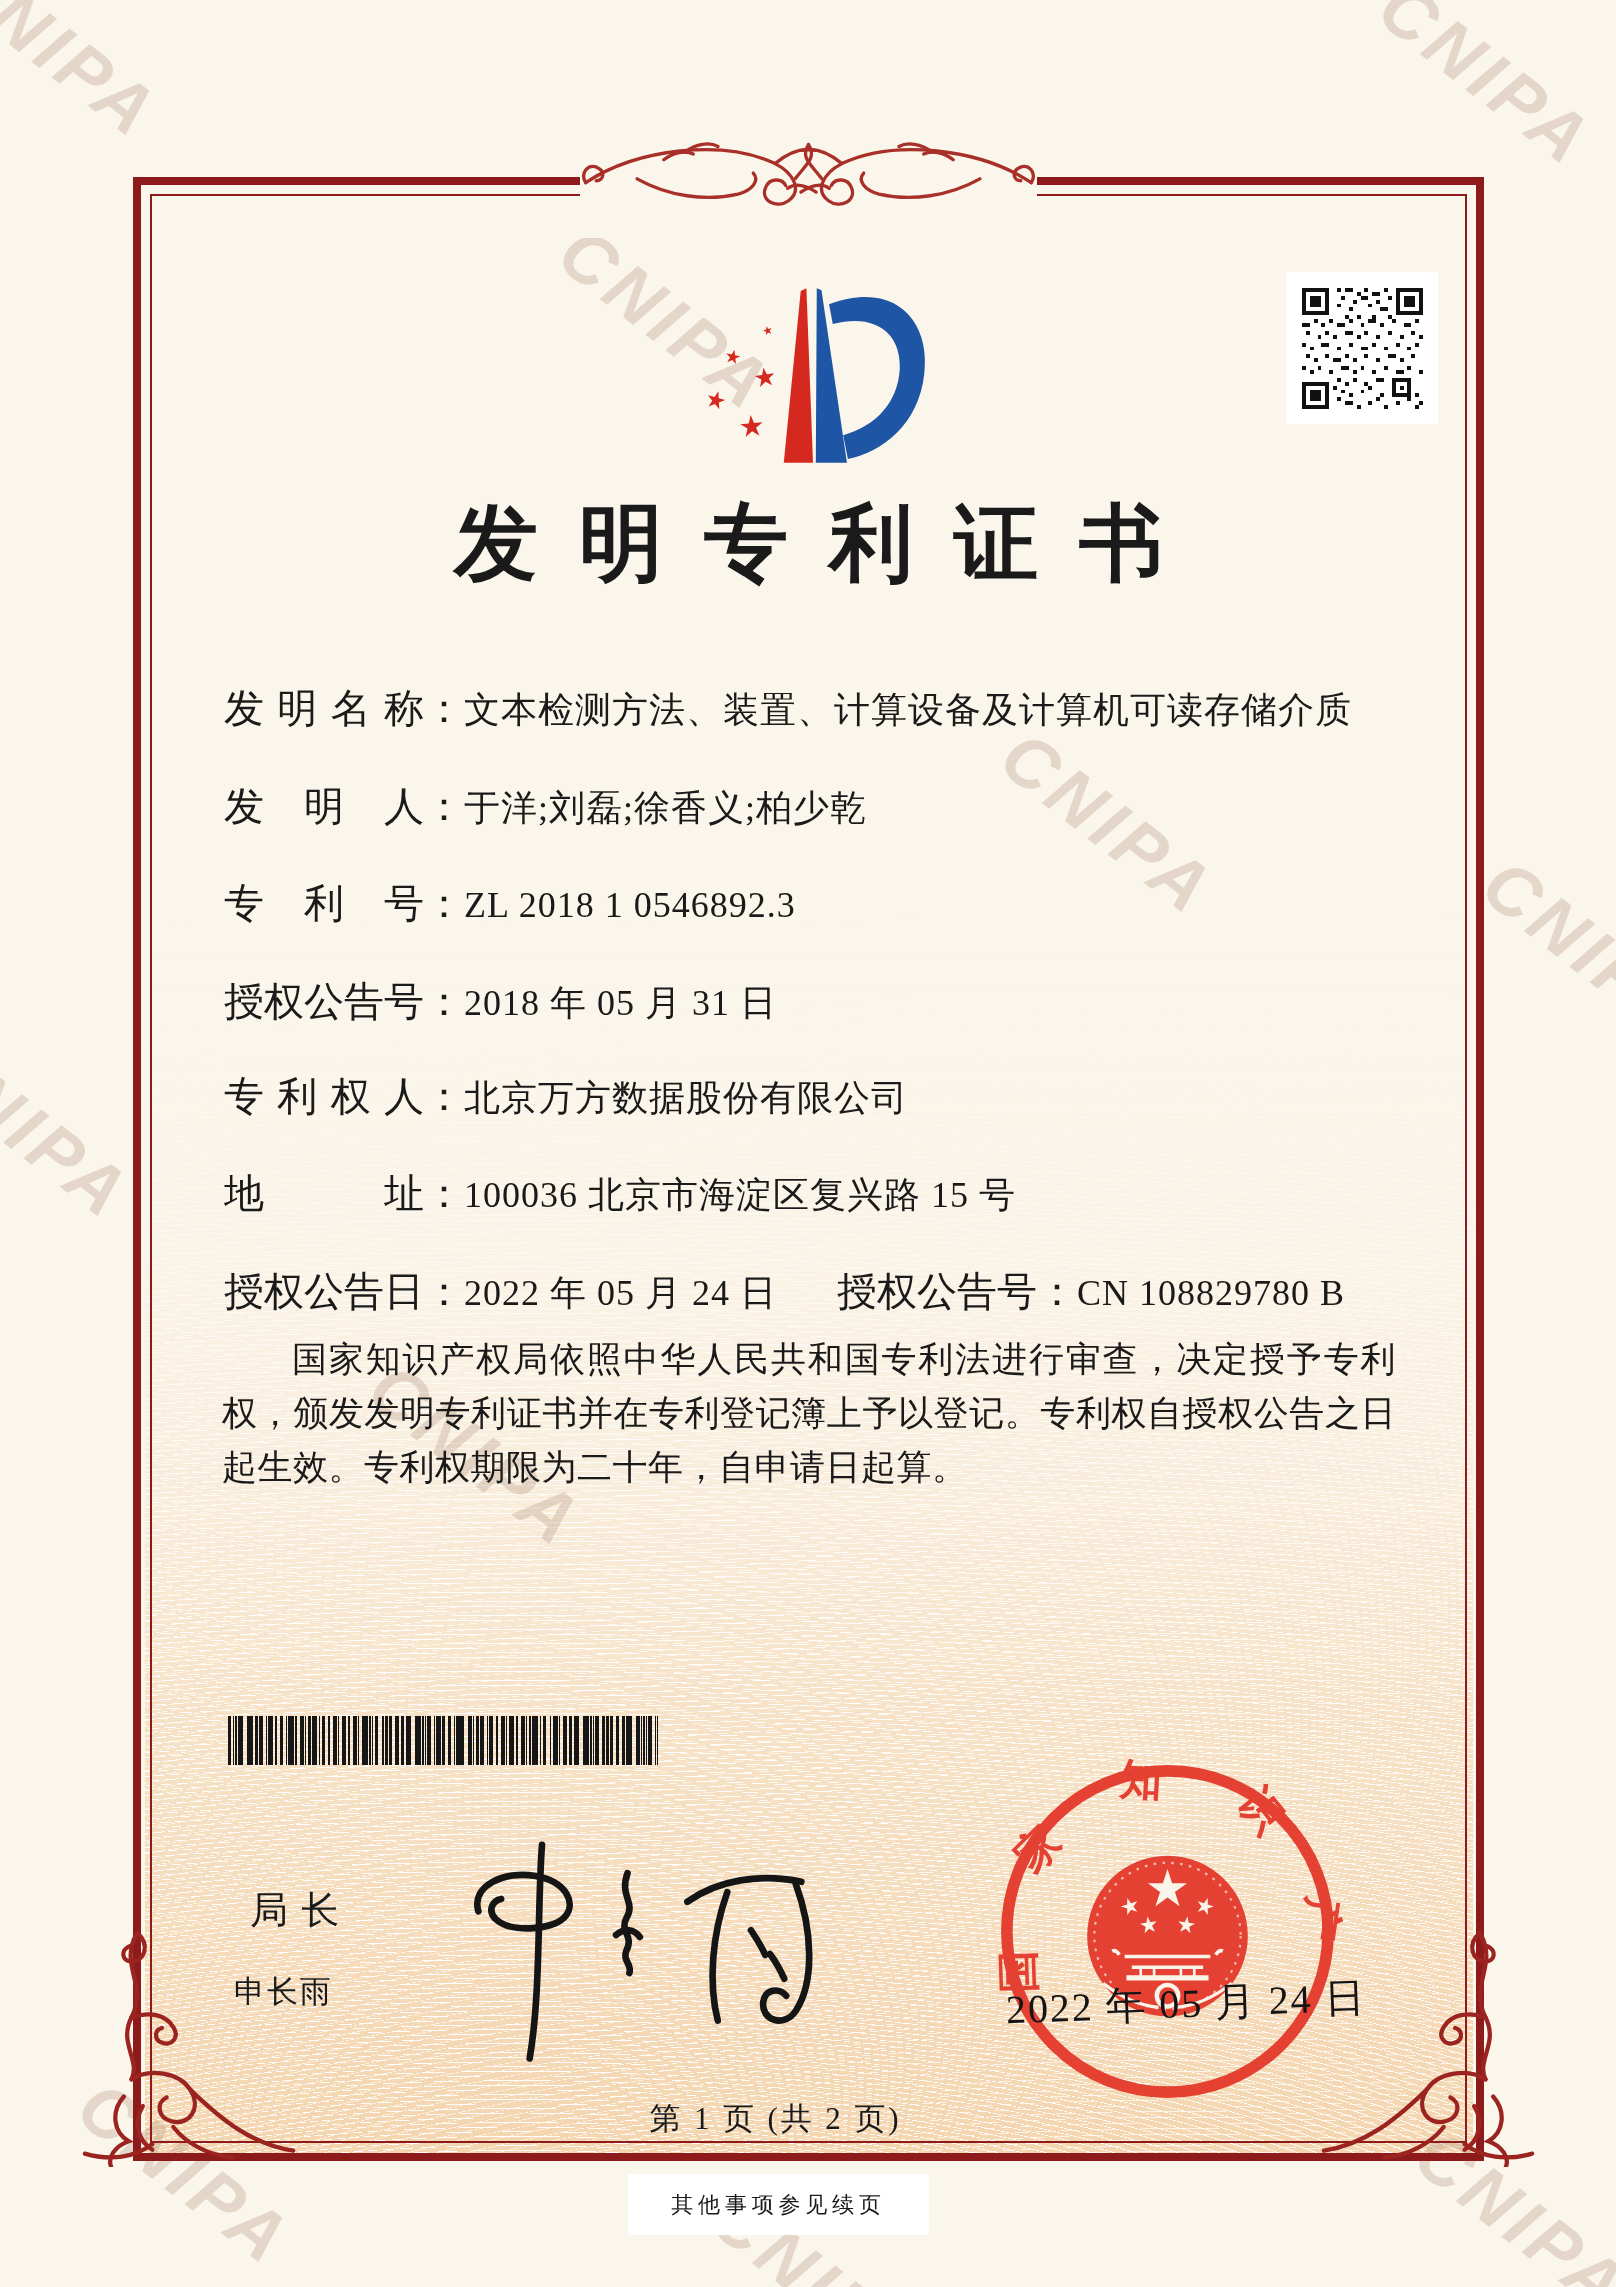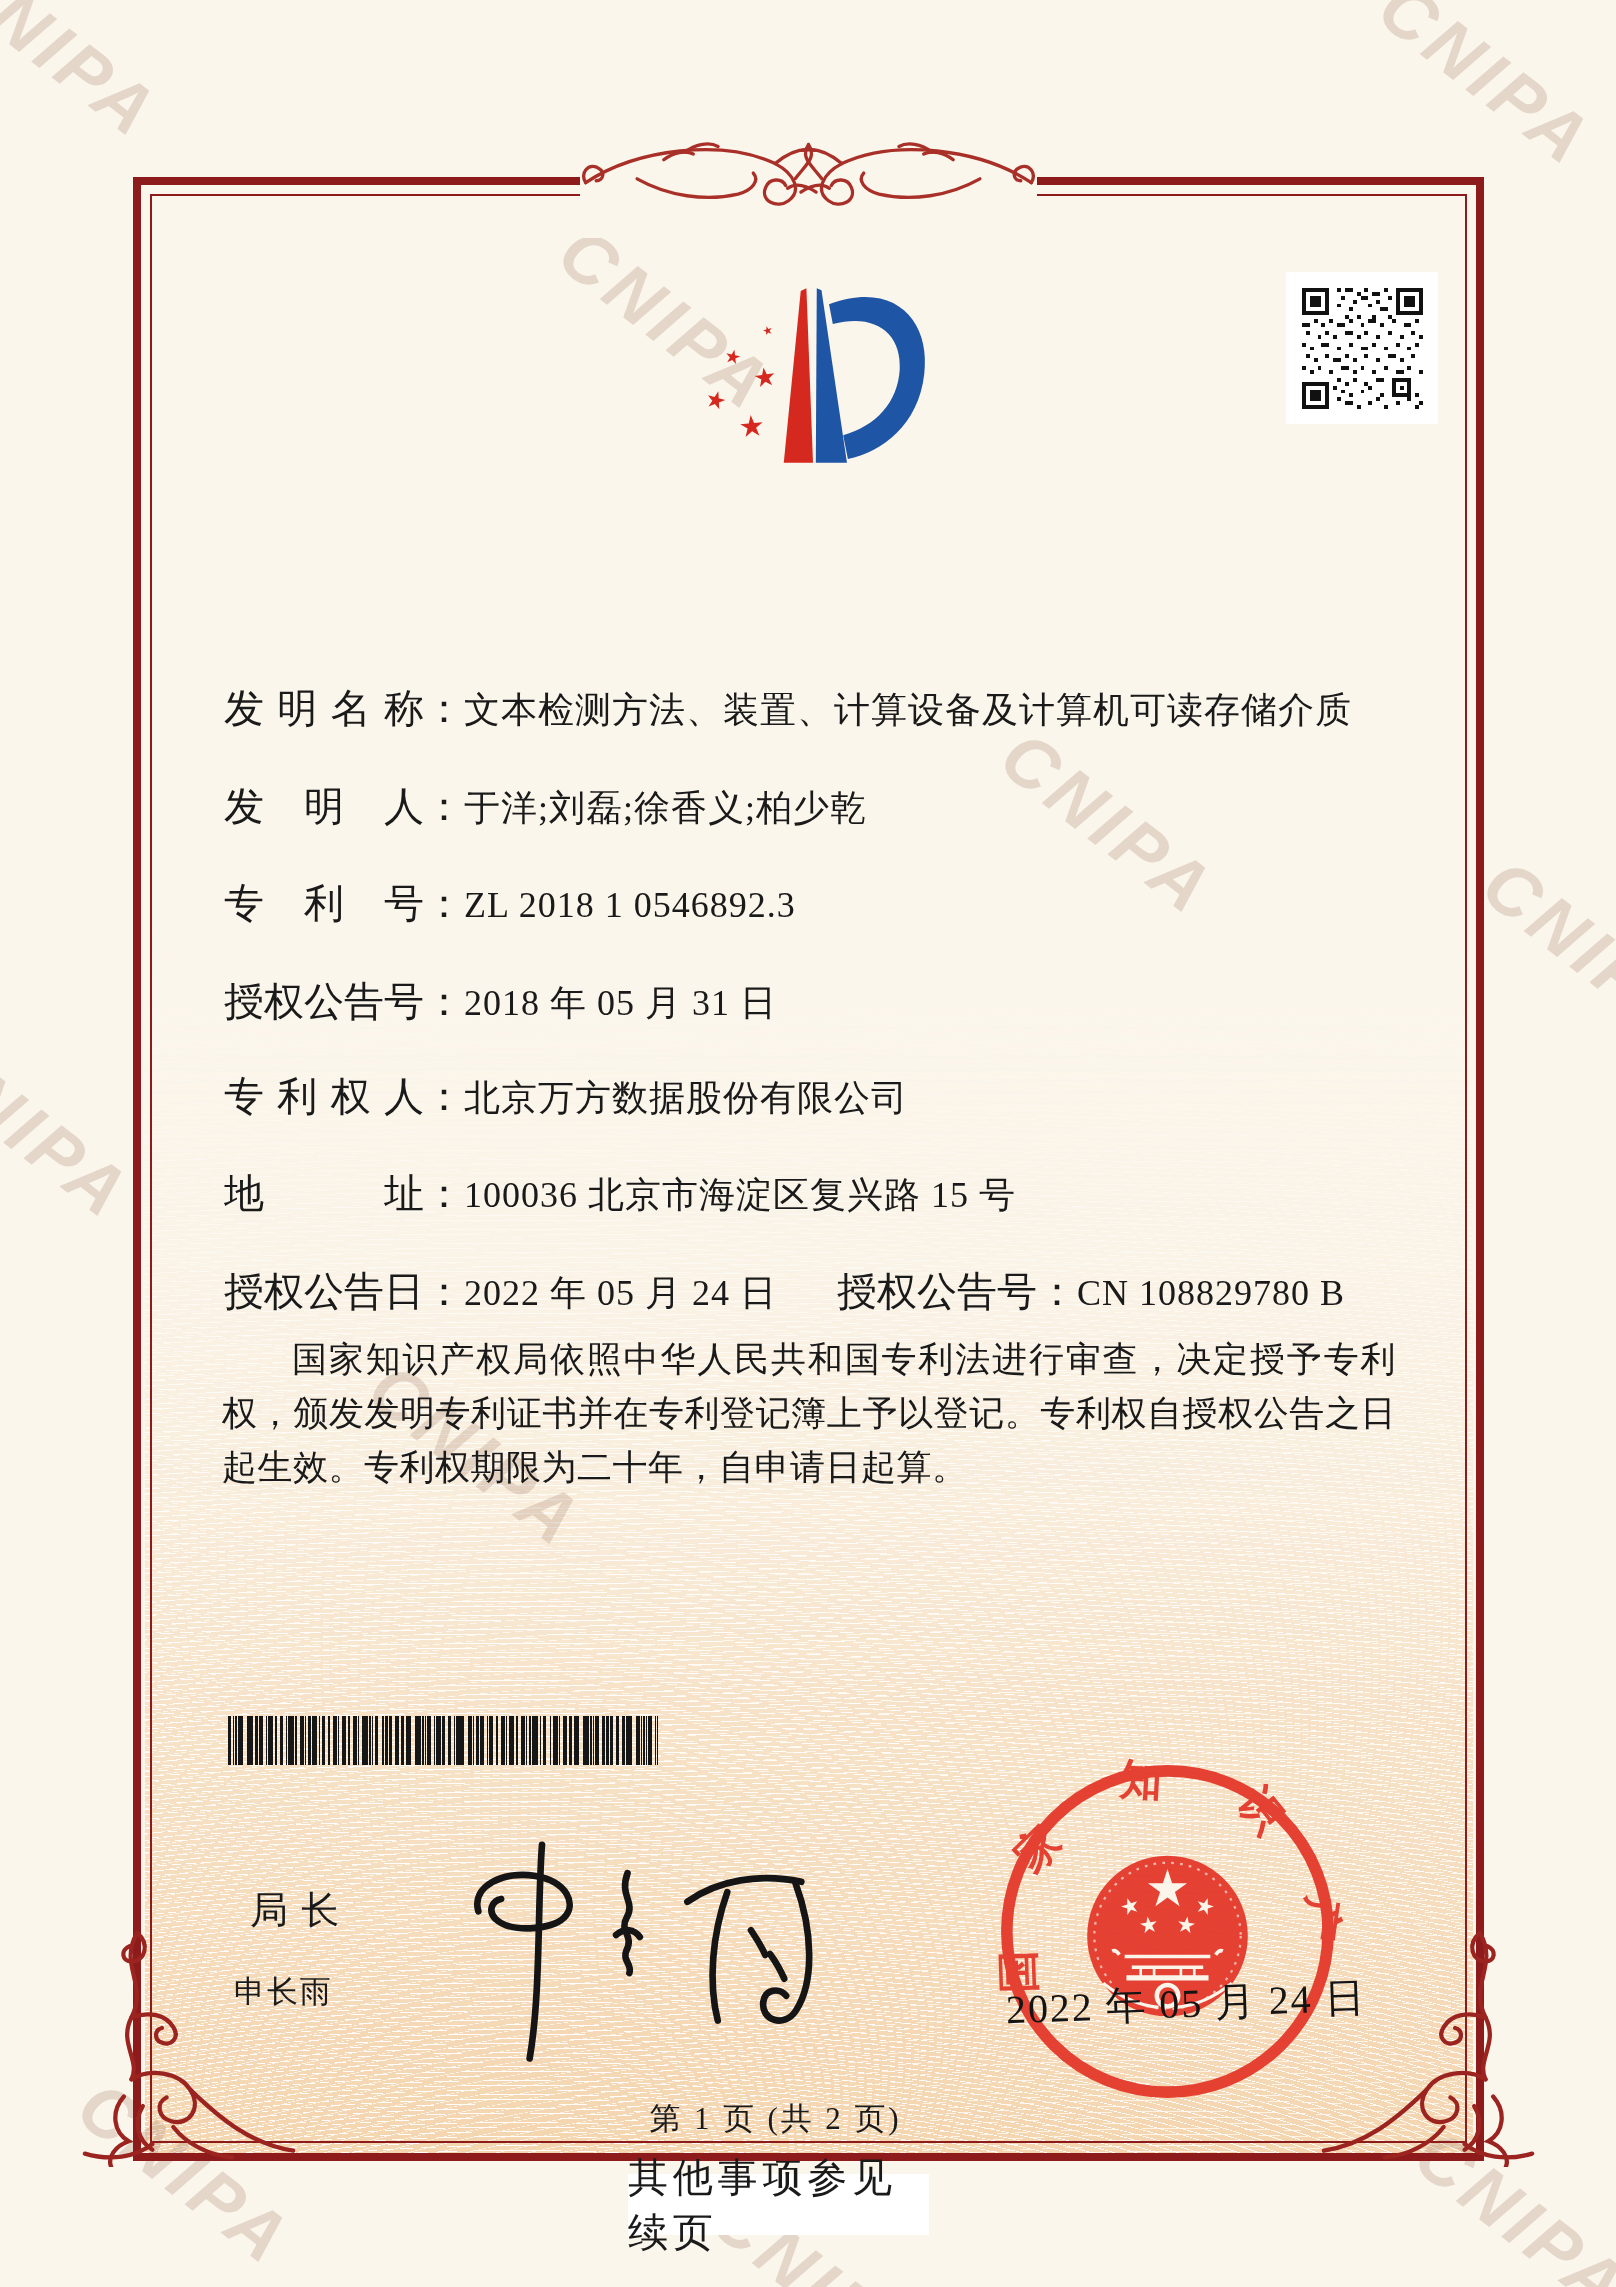--- a/index.html
+++ b/index.html
@@ -64,21 +64,21 @@
   .director-name{position:absolute;left:234px;top:1971px;font-size:31px;letter-spacing:1.9px;z-index:4;}
   .signature{position:absolute;left:442px;top:1821px;z-index:4;}
   
   .seal{position:absolute;left:989px;top:1753px;width:357px;height:357px;z-index:5;opacity:.95;}
   .seal-date{position:absolute;left:1006px;top:1976px;font-size:40px;letter-spacing:1.9px;color:#141414;
              transform:rotate(-2deg);z-index:6;white-space:nowrap;}
   
   .page-number{position:absolute;left:100px;right:166px;top:2098px;text-align:center;font-size:31px;letter-spacing:2.9px;z-index:4;}
   .note-box{position:absolute;left:628px;top:2174px;width:301px;height:61px;background:#ffffff;z-index:4;
             display:flex;align-items:center;justify-content:center;}
-  .note-box span{font-size:40px;letter-spacing:4.8px;}
+  .note-box span{font-size:22px;letter-spacing:4.8px;}
 </style>
 </head>
 <body>
 
 <div class="page">
 
   <div class="waves"></div>
 
   <div class="wm" style="left:52px;top:46px;">CNIPA</div>
   <div class="wm" style="left:1486px;top:74px;">CNIPA</div>
@@ -182,20 +182,21 @@
         <rect x="3" y="3" width="3" height="3" fill="#111"></rect>
       <rect x="26" y="2" width="5" height="5" fill="#fff"></rect>
         <rect x="27" y="3" width="3" height="3" fill="#111"></rect>
       <rect x="2" y="26" width="5" height="5" fill="#fff"></rect>
         <rect x="3" y="27" width="3" height="3" fill="#111"></rect>
       <rect x="25" y="25" width="3" height="3" fill="#fff"></rect>
         <rect x="26" y="26" width="1" height="1" fill="#111"></rect>
     </svg>
   </div>
 
+  <div class="title">发 明 专 利 证 书</div>
 
   <div class="row" style="top:681px">
     <span class="flabel">发明名称</span><span class="colon">：</span><span class="fvalue">文本检测方法、装置、计算设备及计算机可读存储介质</span>
   </div>
   <div class="row" style="top:779px">
     <span class="flabel">发明人</span><span class="colon">：</span><span class="fvalue">于洋;刘磊;徐香义;柏少乾</span>
   </div>
   <div class="row" style="top:876px">
     <span class="flabel">专利号</span><span class="colon">：</span><span class="fvalue">ZL 2018 1 0546892.3</span>
   </div>

